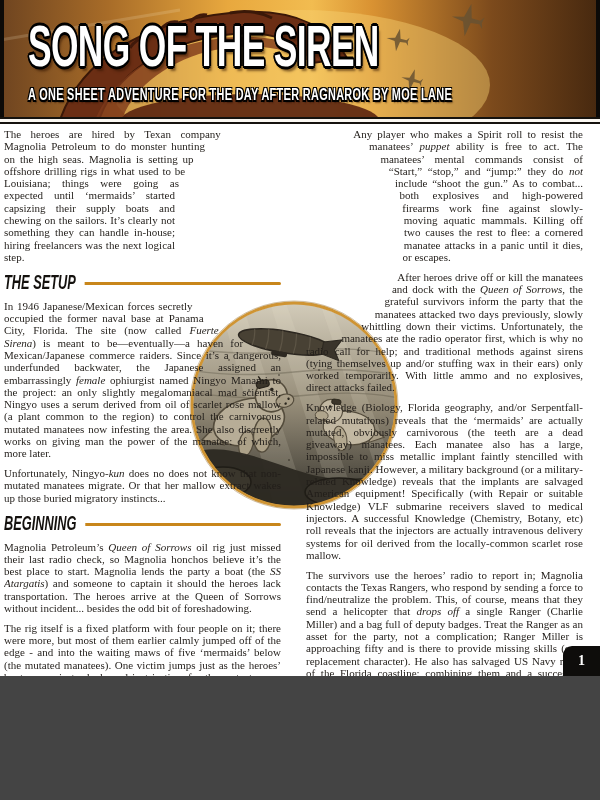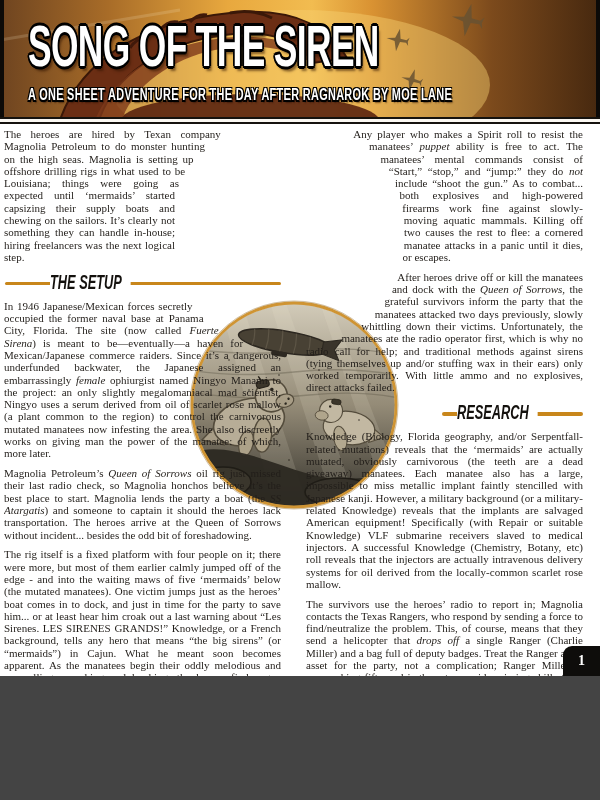--- a/index.html
+++ b/index.html
@@ -28,21 +28,21 @@
   
   .col{position:absolute;top:128px;width:277px;height:668px;overflow:hidden;
        text-align:justify;font-size:11px;line-height:12.3px;}
   #col-left{left:4px;}
   #col-right{left:306px;}
   .col p{margin:0 0 7.5px 0;}
   .wrap-spacer{height:209px;margin-top:170px;}
   .wrap-spacer.ws-l{float:right;width:106px;shape-outside:circle(106px at 105px 105px);shape-margin:4px;}
   .wrap-spacer.ws-r{float:left;width:106px;shape-outside:circle(106px at -12px 105px);shape-margin:4px;}
   
-  .sect{position:relative;height:23px;margin:3px 0 6px 0;text-align:right;}
+  .sect{position:relative;height:23px;margin:3px 0 6px 0;text-align:left;}
   .sect::before{content:'';position:absolute;left:1px;right:0;top:11px;height:3.5px;
                 background:#c8861b;border-radius:2px;}
   .sect .ht{position:relative;display:inline-block;background:#fff;padding-right:14px;
             font-family:"Liberation Sans","DejaVu Sans",sans-serif;font-style:italic;
             font-weight:700;font-size:20px;line-height:23px;color:#14110e;white-space:nowrap;
             transform:scaleX(.64);transform-origin:left center;}
   .sect.indent-research{margin-left:135px;}
   
   #illus{position:absolute;left:189px;top:300px;width:210px;height:210px;}
   
@@ -195,30 +195,31 @@
     </svg>
   </div>
 
   <div id="col-left" class="col">
     <div class="wrap-spacer ws-l" aria-hidden="true"></div>
     <p>The heroes are hired by Texan company Magnolia Petroleum to do monster hunting on the high seas. Magnolia is setting up offshore drilling rigs in what used to be Louisiana; things were going as expected until ‘mermaids’ started capsizing their supply boats and chewing on the sailors. It’s clearly not something they can handle in-house; hiring freelancers was the next logical step.</p>
     <h2 class="sect">
       <span class="ht">THE SETUP</span>
     </h2>
     <p>In 1946 Japanese/Mexican forces secretly occupied the former naval base at Panama City, Florida. The site (now called <em>Fuerte Sirena</em>) is meant to be—eventually—a haven for Mexican/Japanese commerce raiders. Since it’s a dangerous, underfunded backwater, the Japanese assigned an embarrassingly <em>female</em> ophiurgist named Ningyo Manami to the project: an only slightly megalomaniacal mad scientist, Ningyo uses a serum derived from oil of scarlet rose mallow (a plant common to the region) to control the carnivorous mutated manatees now infesting the area. She also discreetly works on giving man the power of the manatee: of which, more later.</p>
+    <p>Unfortunately, Ningyo-<em>kun</em> does no does not know that non-mutated manatees migrate. Or that her mallow extract wakes up those buried migratory instincts...</p>
+    <h2 class="sect">
+      <span class="ht">BEGINNING</span>
+    </h2>
     <p>Magnolia Petroleum’s <em>Queen of Sorrows</em> oil rig just missed their last radio check, so Magnolia honchos believe it’s the best place to start. Magnolia lends the party a boat (the <em>SS Atargatis</em>) and someone to captain it should the heroes lack transportation. The heroes arrive at the Queen of Sorrows without incident... besides the odd bit of foreshadowing.</p>
     <p>The rig itself is a fixed platform with four people on it; there were more, but most of them earlier calmly jumped off of the edge - and into the waiting maws of five ‘mermaids’ below (the mutated manatees). One victim jumps just as the heroes’ boat comes in to dock, and just in time for the party to save him... or at least hear him croak out a last warning about “Les Sirenes. LES SIRENES GRANDS!” Knowledge, or a French background, tells any hero that means “the big sirens” (or “mermaids”) in Cajun. What he meant soon becomes apparent. As the manatees begin their oddly melodious and compelling squeaking and honking, the heroes find vague urges to jump into the gulf bubbling up within themselves. Urges that get stronger.</p>
   </div>
 
   <div id="col-right" class="col">
     <div class="wrap-spacer ws-r" aria-hidden="true"></div>
     <p>Any player who makes a Spirit roll to resist the manatees’ <em>puppet</em> ability is free to act. The manatees’ mental commands consist of “Start,” “stop,” and “jump:” they do <em>not</em> include “shoot the gun.” As to combat... both explosives and high-powered firearms work fine against slowly-moving aquatic mammals. Killing off two causes the rest to flee: a cornered manatee attacks in a panic until it dies, or escapes.</p>
     <p>After heroes drive off or kill the manatees and dock with the <em>Queen of Sorrows</em>, the grateful survivors inform the party that the manatees attacked two days previously, slowly whittling down their victims. Unfortunately, the manatees ate the radio operator first, which is why no radio call for help; and traditional methods against sirens (tying themselves up and/or stuffing wax in their ears) only worked temporarily. With little ammo and no explosives, direct attacks failed.</p>
-    <h2 class="sect indent-research">
-      <span class="ht">RESEARCH</span>
-    </h2>
     <p>Knowledge (Biology, Florida geography, and/or Serpentfall-related mutations) reveals that the ‘mermaids’ are actually mutated, obviously carnivorous (the teeth are a dead giveaway) manatees. Each manatee also has a large, impossible to miss metallic implant faintly stencilled with Japanese kanji. However, a military background (or a military-related Knowledge) reveals that the implants are salvaged American equipment! Specifically (with Repair or suitable Knowledge) VLF submarine receivers slaved to medical injectors. A successful Knowledge (Chemistry, Botany, etc) roll reveals that the injectors are actually intravenous delivery systems for oil derived from the locally-common scarlet rose mallow.</p>
     <p>The survivors use the heroes’ radio to report in; Magnolia contacts the Texas Rangers, who respond by sending a force to find/neutralize the problem. This, of course, means that they send a helicopter that <em>drops off</em> a single Ranger (Charlie Miller) and a bag full of deputy badges. Treat the Ranger as an asset for the party, not a complication; Ranger Miller is approaching fifty and is there to provide missing skills (or a replacement character). He also has salvaged US Navy maps of the Florida coastline; combining them and a successful Smarts roll eventually reveals that the old Panama City Navy facility is an excellent place to look for a secret ophi-tech facility using salvaged American military materiel. Without Miller’s maps, the heroes can eventually work it out from the charts on board their</p>
   </div>
 
   <div id="pagenum">1</div>
 
 </div>
 
 </body></html>

